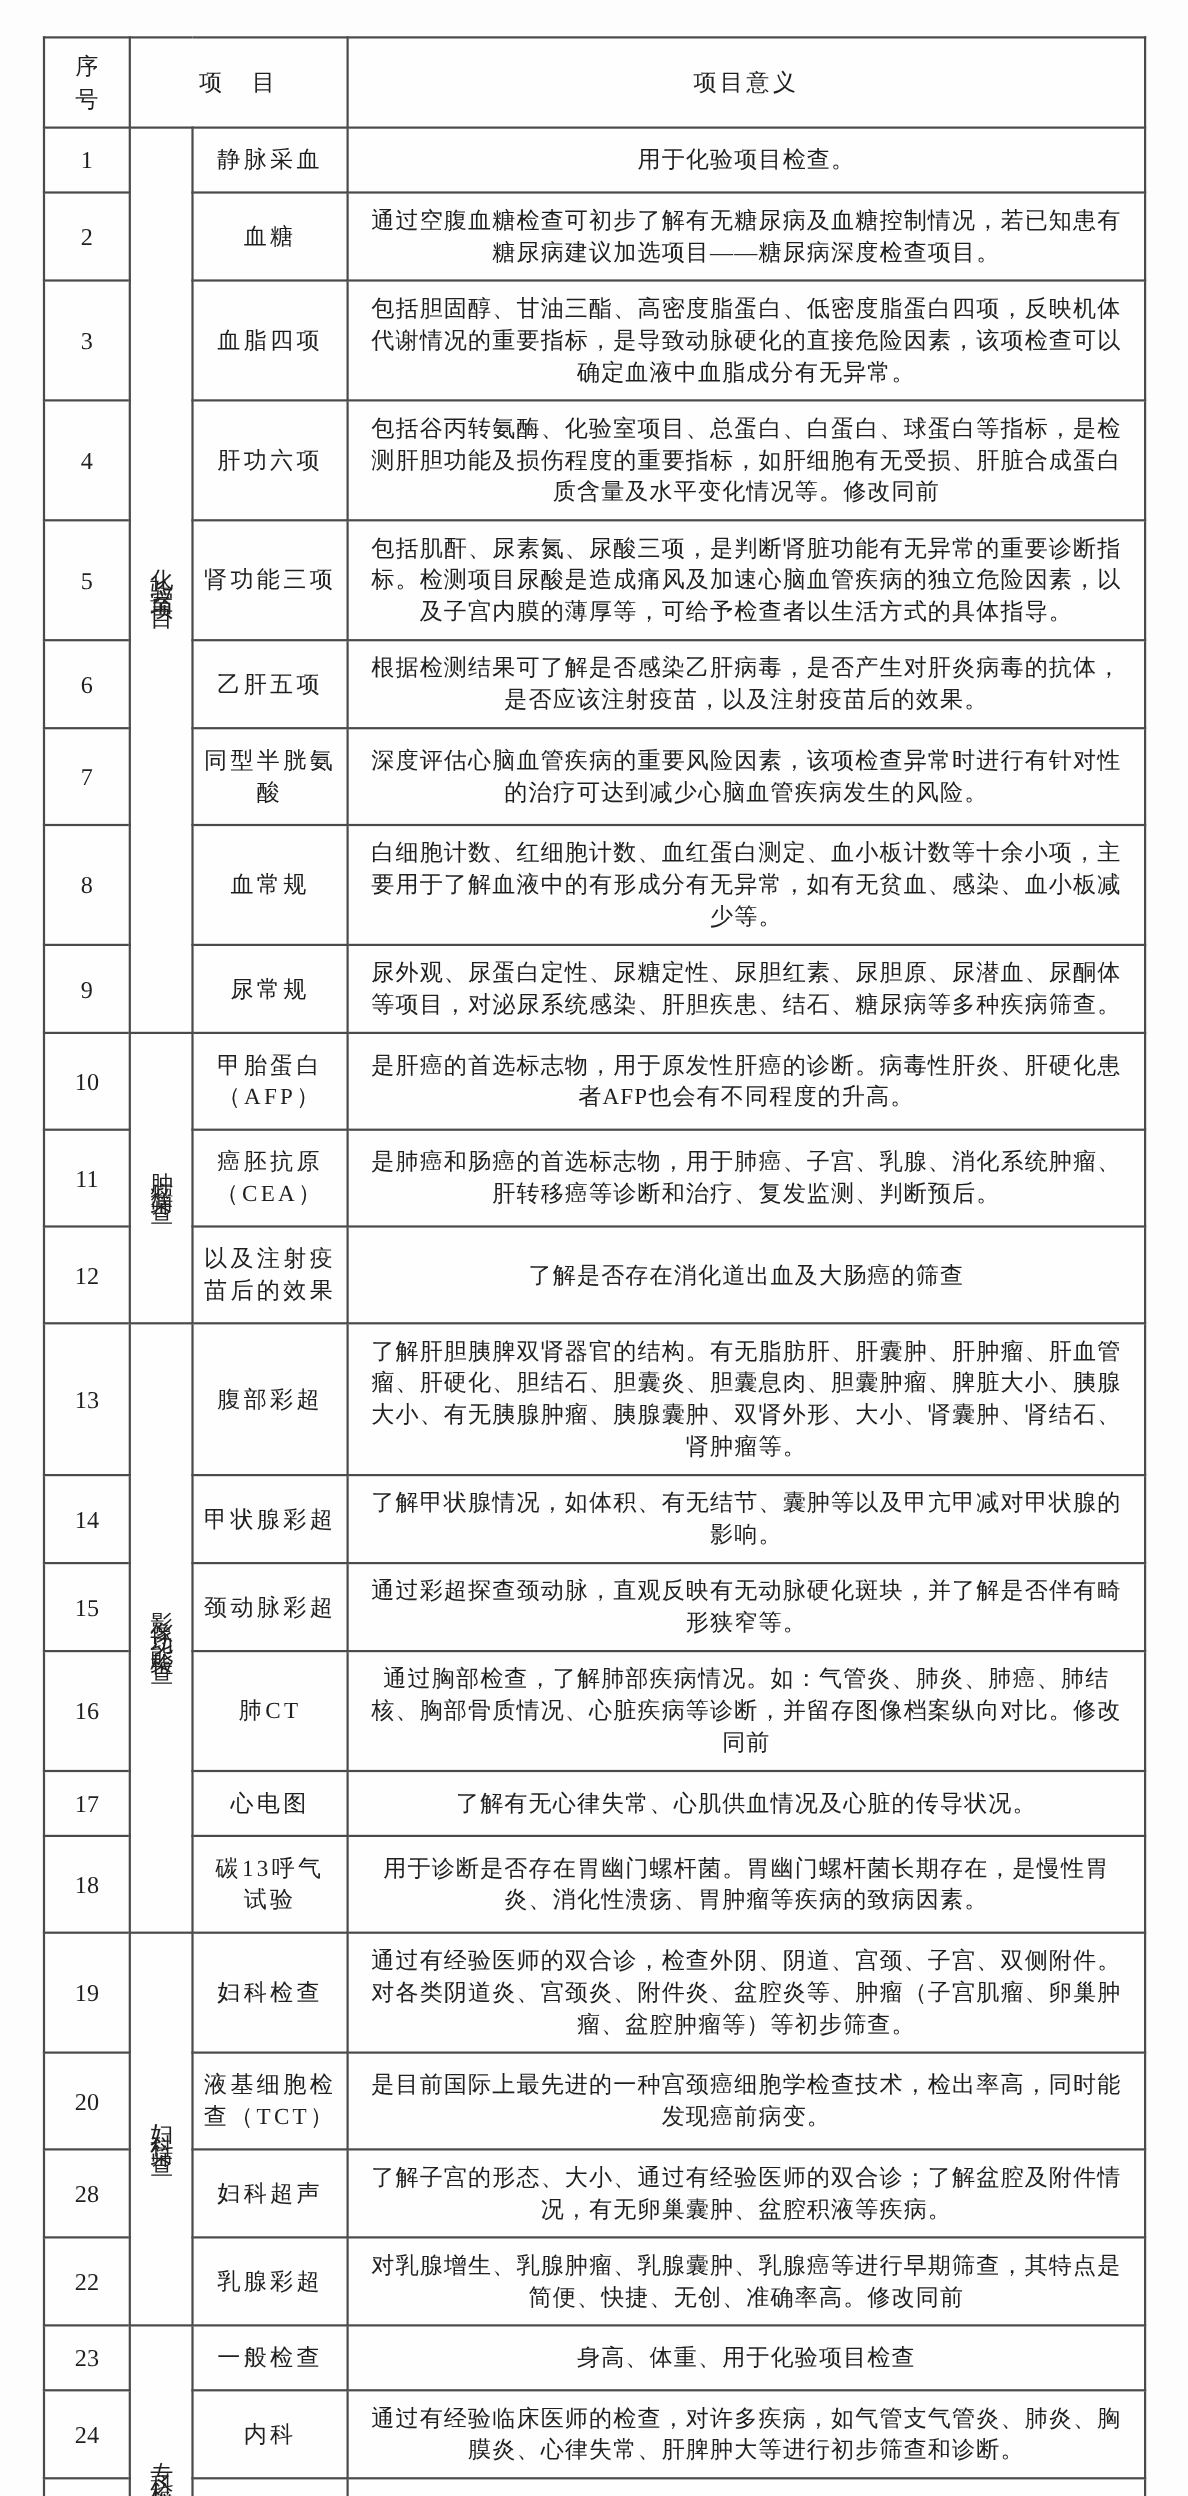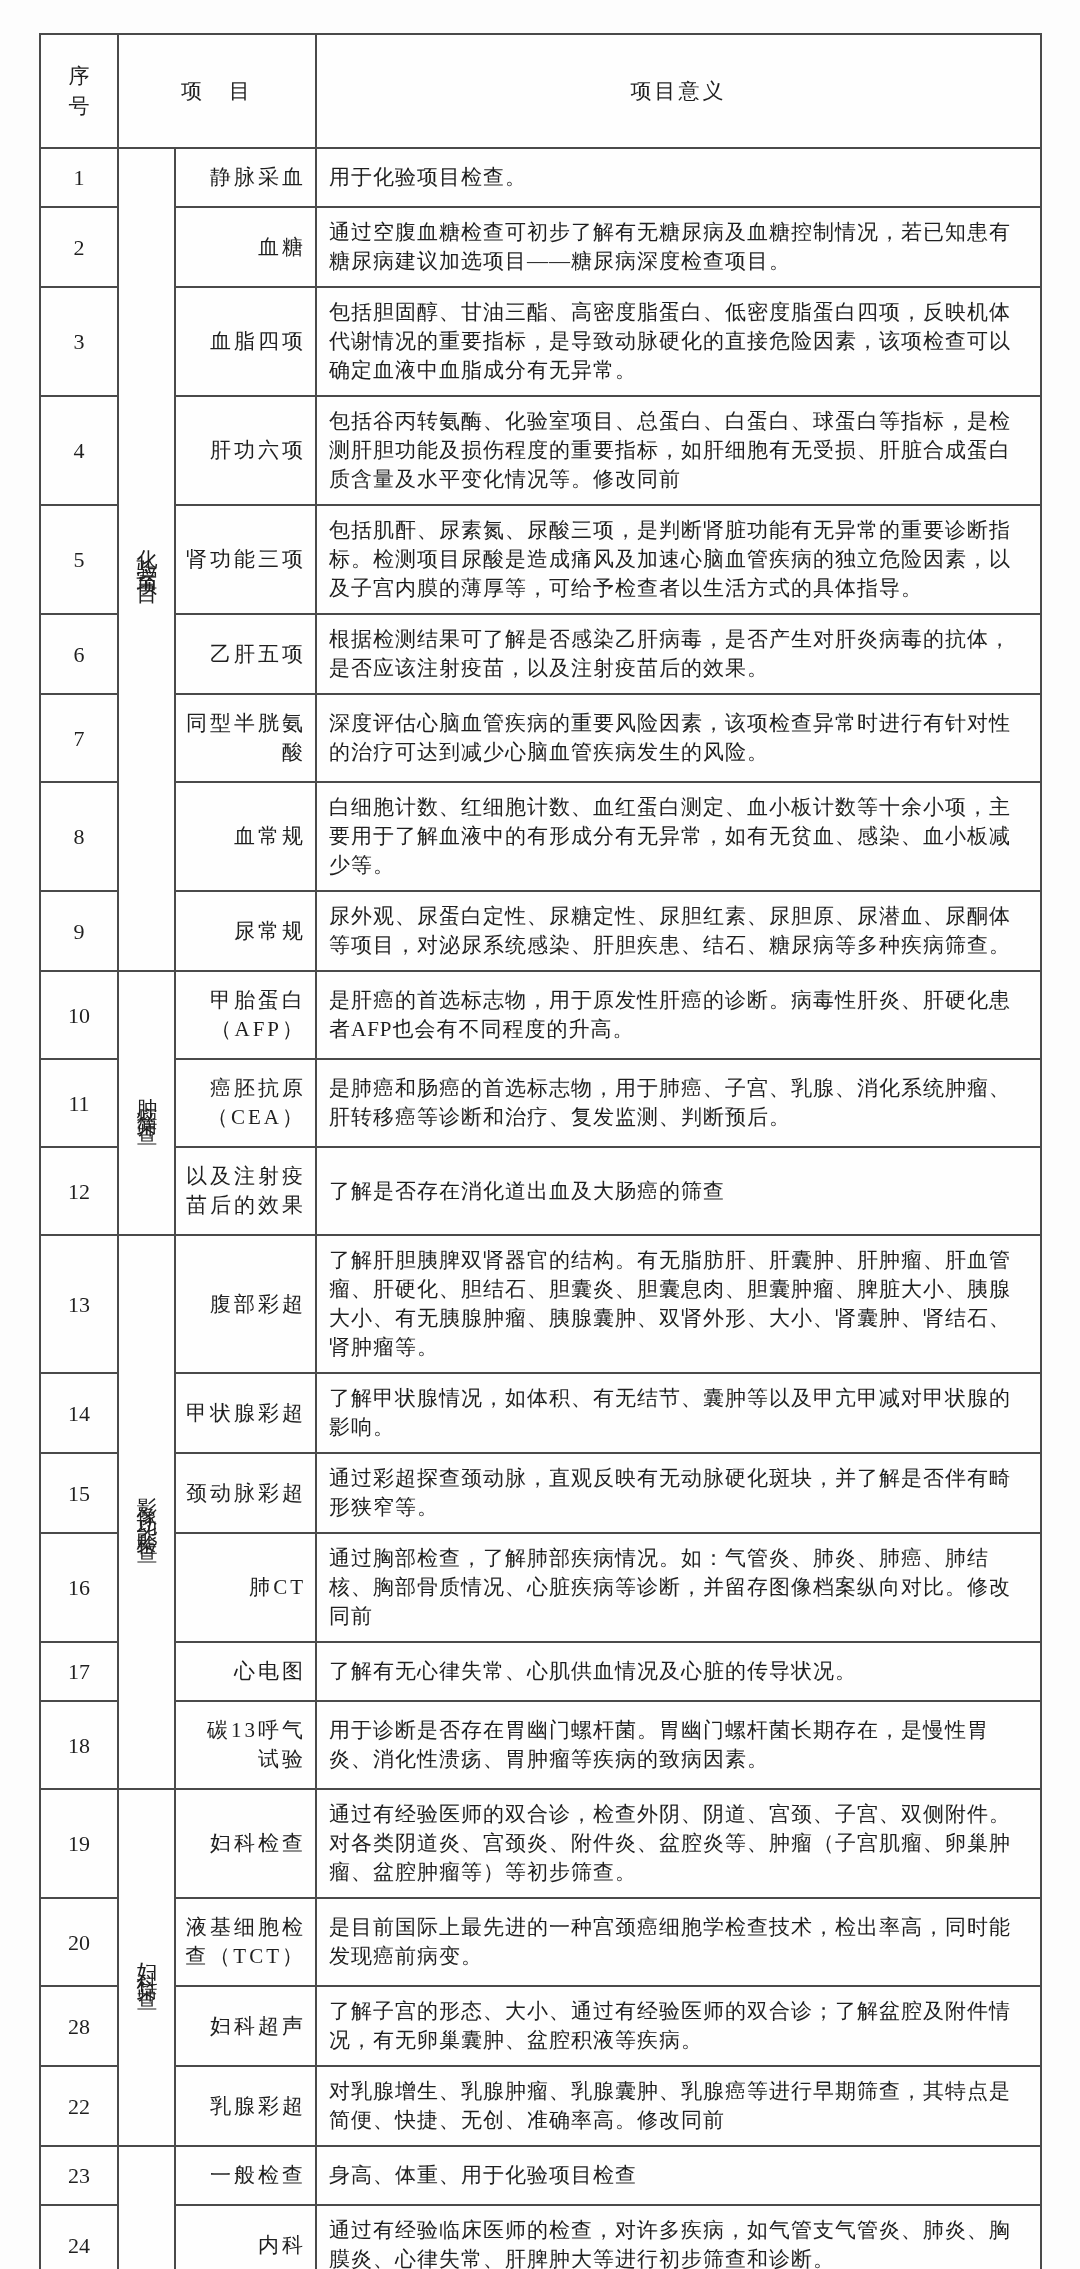--- a/index.html
+++ b/index.html
@@ -33,47 +33,47 @@
     border: 2px solid #4a4a4a;
     vertical-align: middle;
     font-size: 21px;
     line-height: 29px;
     font-weight: 400;
     padding: 10px 10px;
   }
   th { text-align: center; letter-spacing: 3px; }
   th .stack {
     width: 1.2em;
-    margin: 16px auto;
+    margin: 0 auto;
     letter-spacing: 0;
     line-height: 30px;
   }
   td.num {
     text-align: center;
     letter-spacing: 0;
     font-size: 22px;
   }
   td.cat {
     text-align: center;
     padding: 6px 2px;
   }
   td.cat .vtext {
     display: inline-block;
     writing-mode: vertical-rl;
     text-orientation: upright;
     letter-spacing: 9px;
     font-size: 21px;
   }
   td.item {
-    text-align: right;
+    text-align: center;
     letter-spacing: 3px;
     padding: 14px 9px;
   }
   td.meaning {
-    text-align: left;
+    text-align: center;
     letter-spacing: 1px;
     padding: 10px 12px;
   }
 </style>
 </head>
 <body>
 
 <table class="doc-table">
   <colgroup>
     <col class="c-no">

